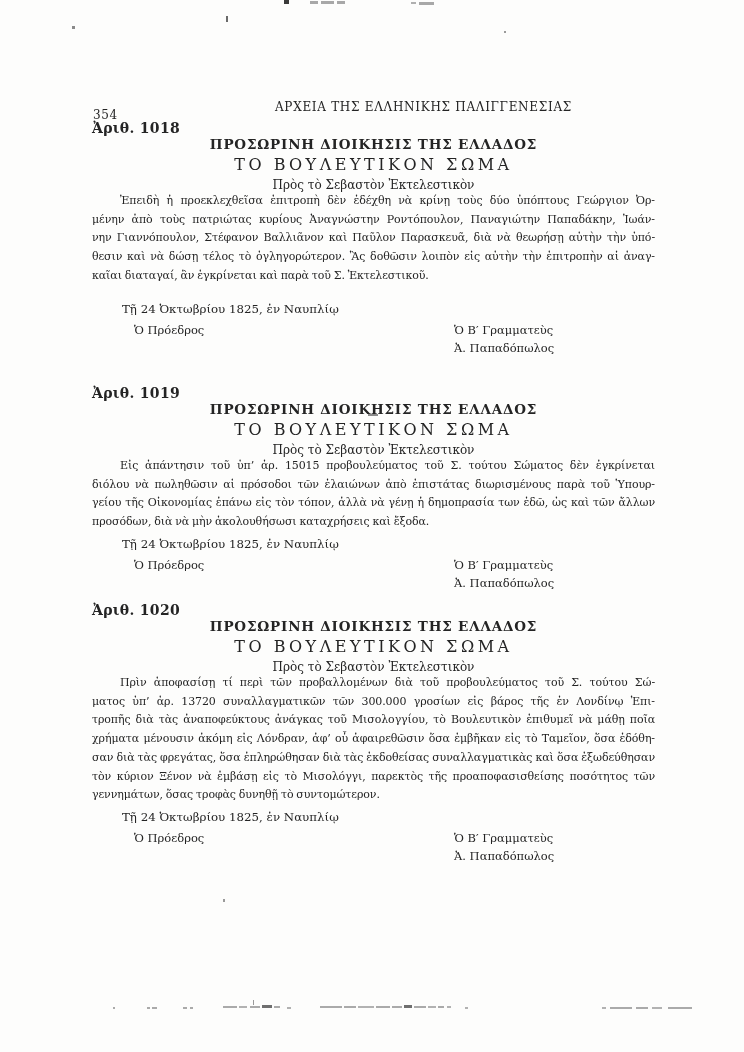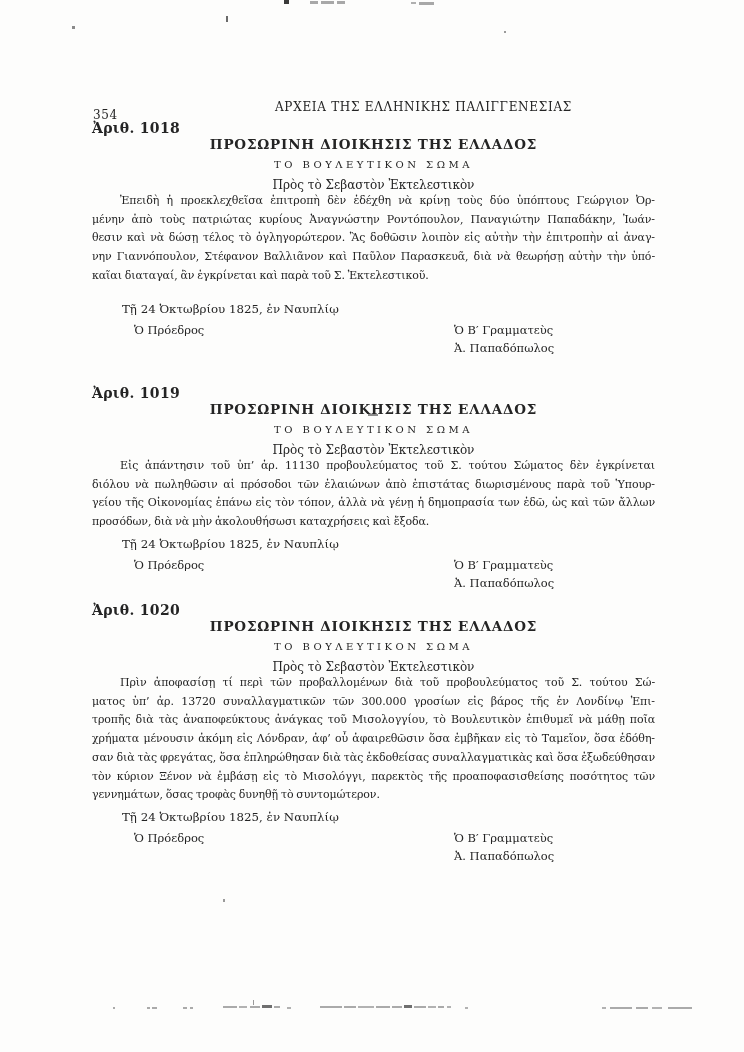--- a/index.html
+++ b/index.html
@@ -14,21 +14,21 @@
   .pagenum  { position:absolute; left:1px; top:8px; letter-spacing:0.6px; }
   .runtitle { position:absolute; left:183px; top:0; letter-spacing:0.7px; white-space:nowrap; }
 
   .section  { position:absolute; left:92px; width:563px; }
   .section.a { top:121px; }
   .section.b { top:386px; }
   .section.c { top:603px; }
 
   .docnum   { font-size:14px; line-height:14px; letter-spacing:0.3px;font-weight:bold; }
   .title    { margin-top:1px; text-align:center; font-weight:bold; font-size:13.5px; line-height:16px; letter-spacing:0.8px; white-space:nowrap; }
-  .subtitle { margin-top:6px; text-align:center; font-size:10px; line-height:14px; letter-spacing:3.5px; white-space:nowrap; }
+  .subtitle { margin-top:6px; text-align:center; font-size:16px; line-height:14px; letter-spacing:3.5px; white-space:nowrap; }
   .address  { margin-top:6px; text-align:center; font-size:12px; line-height:14px; }
 
   .bodytext { font-size:11px; line-height:18.7px; }
   .jline    { text-align:justify; text-align-last:justify; letter-spacing:-0.1px; word-spacing:-0.5px; }
   .jline.first { text-indent:28px; }
   .jline.last  { text-align-last:left; }
 
   .dateline { margin-top:5px; padding-left:30px; font-size:11.8px; line-height:15px; }
   .section.a .dateline { margin-top:16px; }
 
@@ -95,42 +95,42 @@
 
   
   <div class="section a">
     <div class="docnum">Ἀριθ. 1018</div>
     <div class="title">ΠΡΟΣΩΡΙΝΗ ΔΙΟΙΚΗΣΙΣ ΤΗΣ ΕΛΛΑΔΟΣ</div>
     <div class="subtitle">ΤΟ ΒΟΥΛΕΥΤΙΚΟΝ ΣΩΜΑ</div>
     <div class="address">Πρὸς τὸ Σεβαστὸν Ἐκτελεστικὸν</div>
     <div class="bodytext">
       <div class="jline first">Ἐπειδὴ ἡ προεκλεχθεῖσα ἐπιτροπὴ δὲν ἐδέχθη νὰ κρίνῃ τοὺς δύο ὑπόπτους Γεώργιον Ὀρ-</div>
       <div class="jline">μένην ἀπὸ τοὺς πατριώτας κυρίους Ἀναγνώστην Ροντόπουλον, Παναγιώτην Παπαδάκην, Ἰωάν-</div>
+      <div class="jline">νην Γιαννόπουλον, Στέφανον Βαλλιᾶνον καὶ Παῦλον Παρασκευᾶ, διὰ νὰ θεωρήσῃ αὐτὴν τὴν ὑπό-</div>
       <div class="jline">θεσιν καὶ νὰ δώσῃ τέλος τὸ ὀγληγορώτερον. Ἂς δοθῶσιν λοιπὸν εἰς αὐτὴν τὴν ἐπιτροπὴν αἱ ἀναγ-</div>
-      <div class="jline">νην Γιαννόπουλον, Στέφανον Βαλλιᾶνον καὶ Παῦλον Παρασκευᾶ, διὰ νὰ θεωρήσῃ αὐτὴν τὴν ὑπό-</div>
       <div class="jline last">καῖαι διαταγαί, ἂν ἐγκρίνεται καὶ παρὰ τοῦ Σ. Ἐκτελεστικοῦ.</div>
     </div>
     <div class="dateline">Τῇ 24 Ὀκτωβρίου 1825, ἐν Ναυπλίῳ</div>
     <div class="sigrow">
       <span class="sigleft">Ὁ Πρόεδρος</span>
       <span class="sigright">
         <div>Ὁ Β′ Γραμματεὺς</div>
         <div>Ἀ. Παπαδόπωλος</div>
       </span>
     </div>
   </div>
 
   
   <div class="section b">
     <div class="docnum">Ἀριθ. 1019</div>
     <div class="title">ΠΡΟΣΩΡΙΝΗ ΔΙΟΙΚΗΣΙΣ ΤΗΣ ΕΛΛΑΔΟΣ</div>
     <div class="subtitle">ΤΟ ΒΟΥΛΕΥΤΙΚΟΝ ΣΩΜΑ</div>
     <div class="address">Πρὸς τὸ Σεβαστὸν Ἐκτελεστικὸν</div>
     <div class="bodytext">
-      <div class="jline first">Εἰς ἀπάντησιν τοῦ ὑπ’ ἀρ. 11130 προβουλεύματος τοῦ Σ. τούτου Σώματος δὲν ἐγκρίνεται</div>
+      <div class="jline first">Εἰς ἀπάντησιν τοῦ ὑπ’ ἀρ. 15015 προβουλεύματος τοῦ Σ. τούτου Σώματος δὲν ἐγκρίνεται</div>
       <div class="jline">διόλου νὰ πωληθῶσιν αἱ πρόσοδοι τῶν ἐλαιώνων ἀπὸ ἐπιστάτας διωρισμένους παρὰ τοῦ Ὑπουρ-</div>
       <div class="jline">γείου τῆς Οἰκονομίας ἐπάνω εἰς τὸν τόπον, ἀλλὰ νὰ γένῃ ἡ δημοπρασία των ἐδῶ, ὡς καὶ τῶν ἄλλων</div>
       <div class="jline last">προσόδων, διὰ νὰ μὴν ἀκολουθήσωσι καταχρήσεις καὶ ἔξοδα.</div>
     </div>
     <div class="dateline">Τῇ 24 Ὀκτωβρίου 1825, ἐν Ναυπλίῳ</div>
     <div class="sigrow">
       <span class="sigleft">Ὁ Πρόεδρος</span>
       <span class="sigright">
         <div>Ὁ Β′ Γραμματεὺς</div>
         <div>Ἀ. Παπαδόπωλος</div>

